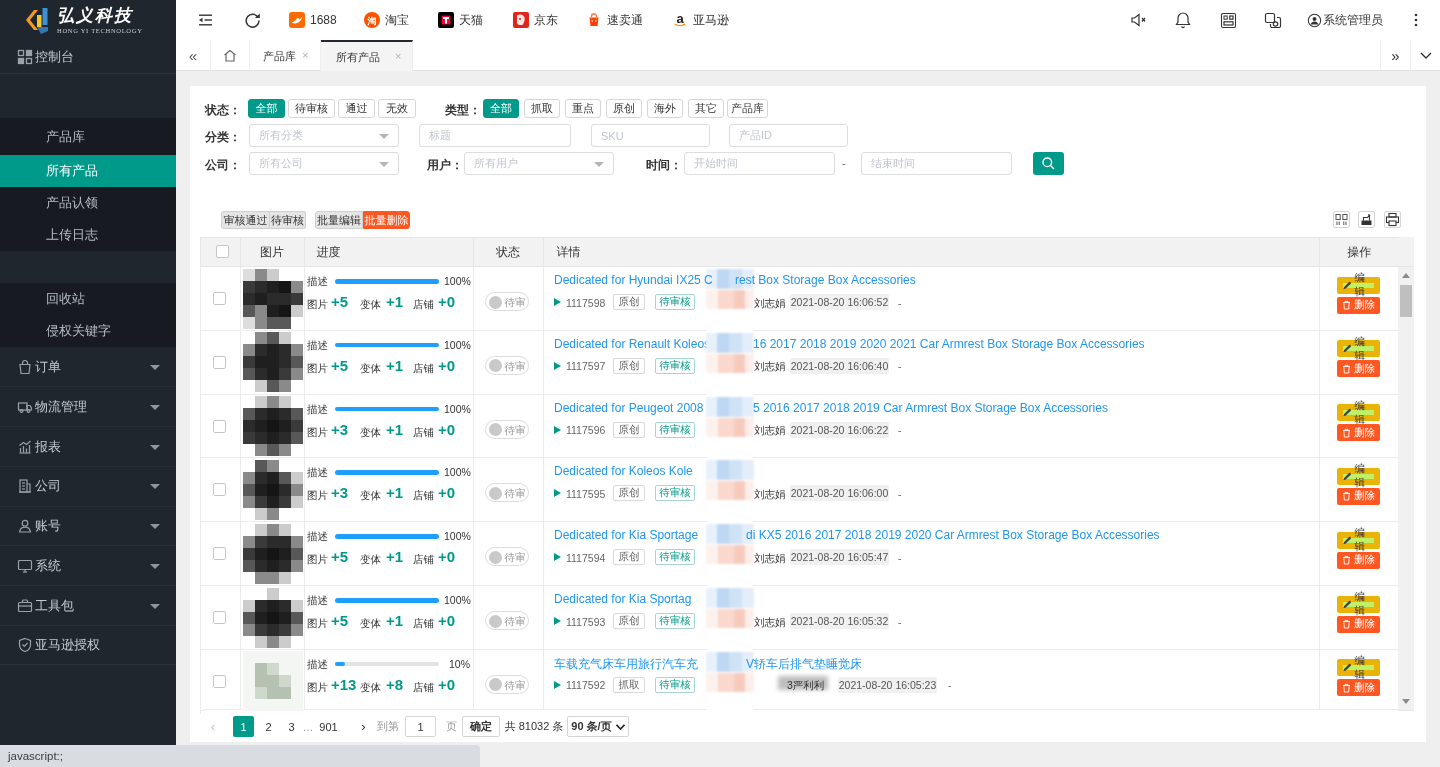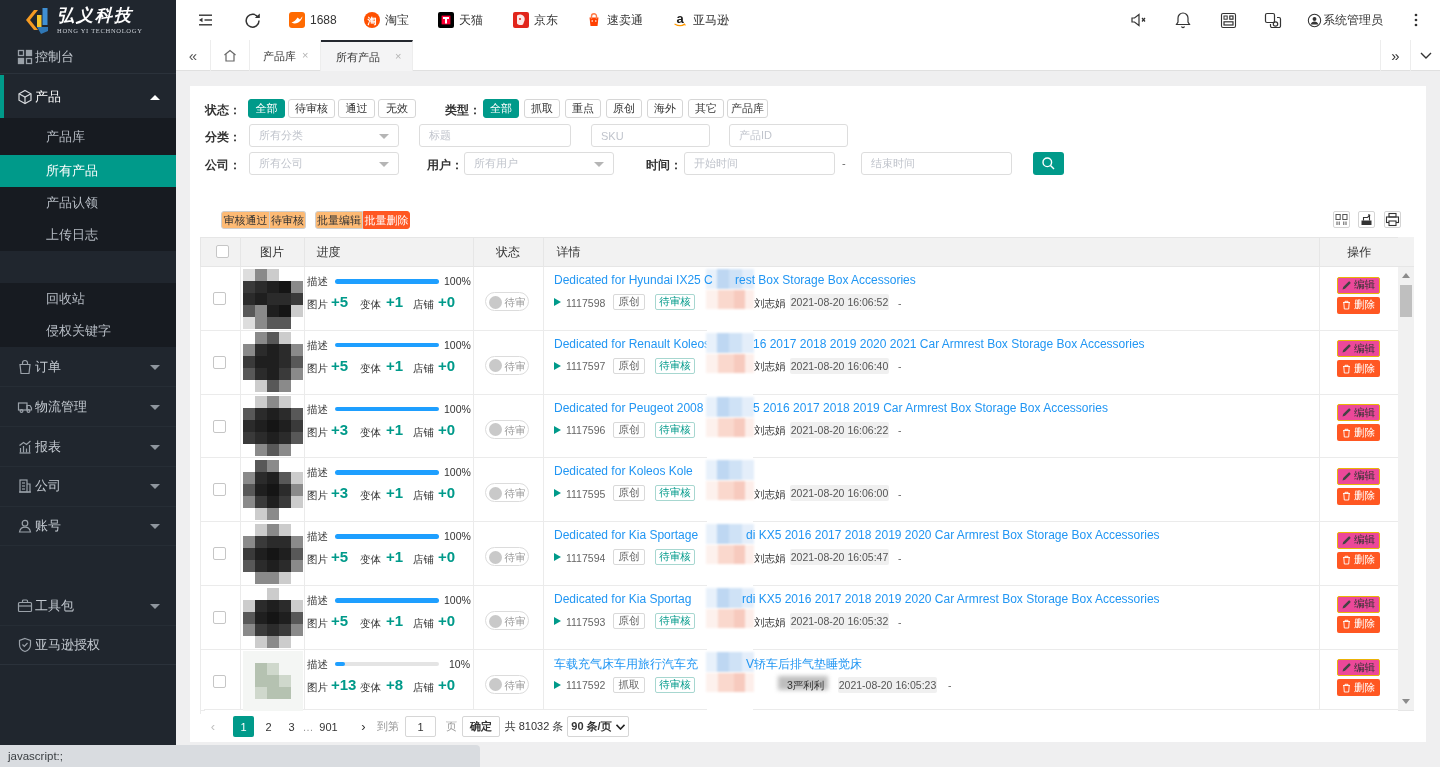--- a/index.html
+++ b/index.html
@@ -36,41 +36,41 @@
 #card1 { left:190px; top:86px; width:1236px; height:139px; }
 #card2 { left:190px; top:205px; width:1236px; height:537px; }
 
 .flabel { position:absolute; font-size:12px; color:#333; font-weight:bold; }
 .fbtn { position:absolute; top:13px; height:19px; border:1px solid #d6d6d6; border-radius:3px; background:#fff; font-size:11px; color:#333; display:flex; align-items:center; justify-content:center; }
 .fbtn.on { background:#009a8a; border-color:#009a8a; color:#fff; }
 .finput { position:absolute; height:23px; border:1px solid #dddddd; border-radius:3px; background:#fff; font-size:11px; color:#c0c4cc; display:flex; align-items:center; padding-left:9px; }
 .fsel .car { position:absolute; right:9px; top:9px; width:0; height:0; border-left:5px solid transparent; border-right:5px solid transparent; border-top:5px solid #b5b5b5; }
 
 
-.tbtn2 { position:absolute; top:6px; height:18px; border:1px solid #cfcfcf; background:#fdba74; font-size:11px; color:#333; display:flex; align-items:center; justify-content:center; }
+.tbtn2 { position:absolute; top:6px; height:18px; border:1px solid #cfcfcf; background:#e5e5e5; font-size:11px; color:#333; display:flex; align-items:center; justify-content:center; }
 .iconbtn { position:absolute; top:6px; width:17px; height:17px; border:1px solid #d4d4d4; background:#fff; border-radius:2px; }
 #thead { position:absolute; left:14px; top:32px; width:1210px; height:30px; background:#f2f2f2; border:1px solid #e6e6e6; }
 .th { position:absolute; top:0; height:28px; font-size:12px; color:#333; display:flex; align-items:center; border-right:1px solid #e6e6e6; }
 .row { position:absolute; left:14px; width:1194px; height:63.8px; border-bottom:1px solid #ebebeb; background:#fff; }
 .cb { position:absolute; width:13px; height:13px; border:1px solid #c6c6c6; border-radius:2px; background:#fff; }
 .colb { position:absolute; top:0; bottom:0; width:1px; background:#ebebeb; }
 .prog-label { position:absolute; font-size:10.5px; color:#333; }
 .bar { position:absolute; left:131px; top:12px; width:104px; height:4.5px; border-radius:3px; background:#1e9fff; }
 .num { position:absolute; font-size:15px; font-weight:bold; color:#009a8a; top:26px; }
 .pill { position:absolute; left:280.5px; top:25px; width:44px; height:19px; border:1px solid #dcdcdc; border-radius:10px; background:#fff; }
 .pill i { position:absolute; left:3px; top:2.5px; width:13px; height:13px; border-radius:50%; background:#c9c9c9; }
 .pill span { position:absolute; left:19px; top:3px; font-size:10.5px; color:#9a9a9a; }
 .title { position:absolute; top:6px; font-size:12px; color:#2196f3; white-space:nowrap; }
 .meta { position:absolute; top:27px; height:17px; font-size:10.5px; color:#666; }
 .tag { position:absolute; height:16px; border:1px solid #d9d9d9; border-radius:2px; font-size:10.5px; color:#666; display:flex; align-items:center; justify-content:center; background:#fff; }
 .tag.teal { border-color:#a7d7d0; color:#009a8a; }
 .timebg { position:absolute; height:16px; background:#f0f0f0; border-radius:2px; font-size:10.5px; color:#555; display:flex; align-items:center; justify-content:center; }
 .play { position:absolute; width:0; height:0; border-top:4.5px solid transparent; border-bottom:4.5px solid transparent; border-left:7px solid #009a8a; top:4px; }
 .abtn { position:absolute; left:1133px; width:43px; height:17px; border-radius:2px; font-size:10.5px; display:flex; align-items:center; justify-content:center; }
-.abtn.edit { border:1px solid #eab308; background:#ec4899; color:#333; }
+.abtn.edit { border:6px solid #eab308; background:#bef264; color:#333; }
 .abtn.del { background:#ff5722; color:#fff; }
 .mosaic { position:absolute; left:38.5px; top:1.5px; width:60px; height:60px; }
 
 
 .pg { position:absolute; top:511px; height:21px; font-size:11px; color:#333; display:flex; align-items:center; justify-content:center; }
 
 #bubble { position:absolute; left:0; top:745px; width:480px; height:22px; background:#d9dce0; border-top-right-radius:4px; z-index:6; font-size:11.5px; color:#3c4043; line-height:22px; padding-left:8px; }
 </style>
 </head>
 <body>
@@ -88,30 +88,20 @@
     <div class="abs" style="left:57px;top:27px;font-family:'Liberation Serif',serif;color:#c9ced5;font-size:6.5px;letter-spacing:0.7px;white-space:nowrap">HONG YI TECHNOLOGY</div>
   </div>
   <div class="mi" style="top:40px;height:34px;border-bottom:1px solid #2b323b">
     <svg class="ic" viewBox="0 0 16 16" fill="none" stroke="#9aa1a9" stroke-width="1.3">
           <rect x="1.5" y="1.5" width="5" height="5"></rect>
           <rect x="9.5" y="1.5" width="5" height="5" fill="#9aa1a9"></rect>
           <rect x="1.5" y="9.5" width="5" height="5" fill="#9aa1a9"></rect>
           <rect x="9.5" y="9.5" width="5" height="5"></rect>
         </svg>
     <span class="tx">控制台</span>
-  </div>
-  <div class="mi" style="top:75px;height:43px;color:#fff">
-    <div class="abs" style="left:0;top:0;width:4px;height:43px;background:#009a8a"></div>
-    <svg class="ic" viewBox="0 0 16 16" fill="none" stroke="#d7dade" stroke-width="1.2">
-          <polygon points="8,1.5 14,4.8 14,11.2 8,14.5 2,11.2 2,4.8"></polygon>
-          <polyline points="2,4.8 8,8 14,4.8"></polyline>
-          <line x1="8" y1="8" x2="8" y2="14.5"></line>
-        </svg>
-    <span class="tx">产品</span>
-    <i class="caret up"></i>
   </div>
   <div class="smi" style="top:118px;height:37px">
         <span class="tx">产品库</span>
       </div>
   <div class="smi active" style="top:155px;height:32px">
         <span class="tx">所有产品</span>
       </div>
   <div class="smi" style="top:187px;height:32px">
         <span class="tx">产品认领</span>
       </div>
@@ -165,20 +155,29 @@
         </svg>
     <span class="tx">公司</span>
         <i class="caret"></i>
   </div>
   <div class="mi" style="top:506.5px;height:39.5px;border-bottom:1px solid #262d35">
     <svg class="ic" viewBox="0 0 16 16" fill="none" stroke="#9aa1a9" stroke-width="1.2">
           <circle cx="8" cy="5.2" r="2.8"></circle>
           <path d="M2.5 14c.6-3.2 2.6-4.8 5.5-4.8s4.9 1.6 5.5 4.8z"></path>
         </svg>
     <span class="tx">账号</span>
+        <i class="caret"></i>
+  </div>
+  <div class="mi" style="top:546px;height:40px;border-bottom:1px solid #262d35">
+    <svg class="ic" viewBox="0 0 16 16" fill="none" stroke="#9aa1a9" stroke-width="1.2">
+          <rect x="1.5" y="2.5" width="13" height="9" rx="1"></rect>
+          <line x1="6" y1="14" x2="10" y2="14"></line>
+          <line x1="8" y1="11.5" x2="8" y2="14"></line>
+        </svg>
+    <span class="tx">系统</span>
         <i class="caret"></i>
   </div>
   <div class="mi" style="top:586px;height:40px;border-bottom:1px solid #262d35">
     <svg class="ic" viewBox="0 0 16 16" fill="none" stroke="#9aa1a9" stroke-width="1.2">
           <rect x="1.5" y="4.5" width="13" height="9" rx="1"></rect>
           <path d="M5.5 4.5V3a1 1 0 0 1 1-1h3a1 1 0 0 1 1 1v1.5"></path>
           <line x1="1.5" y1="8" x2="14.5" y2="8"></line>
         </svg>
     <span class="tx">工具包</span>
         <i class="caret"></i>
@@ -727,21 +726,20 @@
           <span class="num" style="left:127px">+5</span>
 <span class="prog-label" style="left:156px;top:31px">变体</span>
           <span class="num" style="left:182px">+1</span>
 <span class="prog-label" style="left:209px;top:31px">店铺</span>
           <span class="num" style="left:234px">+0</span>
 <div class="pill">
             <i></i>
             <span>待审</span>
           </div>
 <div class="title" style="left:350px">Dedicated for Kia Sportag</div>
-<div class="title" style="z-index:4;left:538px">rdi KX5 2016 2017 2018 2019 2020 Car Armrest Box Storage Box Accessories</div>
 <i class="play" style="left:350px;top:31px"></i>
 <span class="meta" style="left:362px;top:29.5px">1117593</span>
 <div class="tag" style="left:409px;top:27px;width:32px">原创</div>
 <div class="tag teal" style="left:451px;top:27px;width:40px">待审核</div>
 <span class="meta" style="left:550px;top:29.5px;color:#333">刘志娟</span>
 <div class="timebg" style="left:586px;top:27px;width:99px">2021-08-20 16:05:32</div>
 <span class="meta" style="left:694px;top:29.5px">-</span>
 <div class="abtn edit" style="top:9.5px"><svg width="9" height="9" viewBox="0 0 9 9" style="margin-right:3px">
               <path d="M0.5 8.5 L1.2 6 L6.5 0.7 a0.9 0.9 0 0 1 1.3 0 l0.5 0.5 a0.9 0.9 0 0 1 0 1.3 L3 7.8z" fill="#444"></path>
             </svg>编辑</div>

